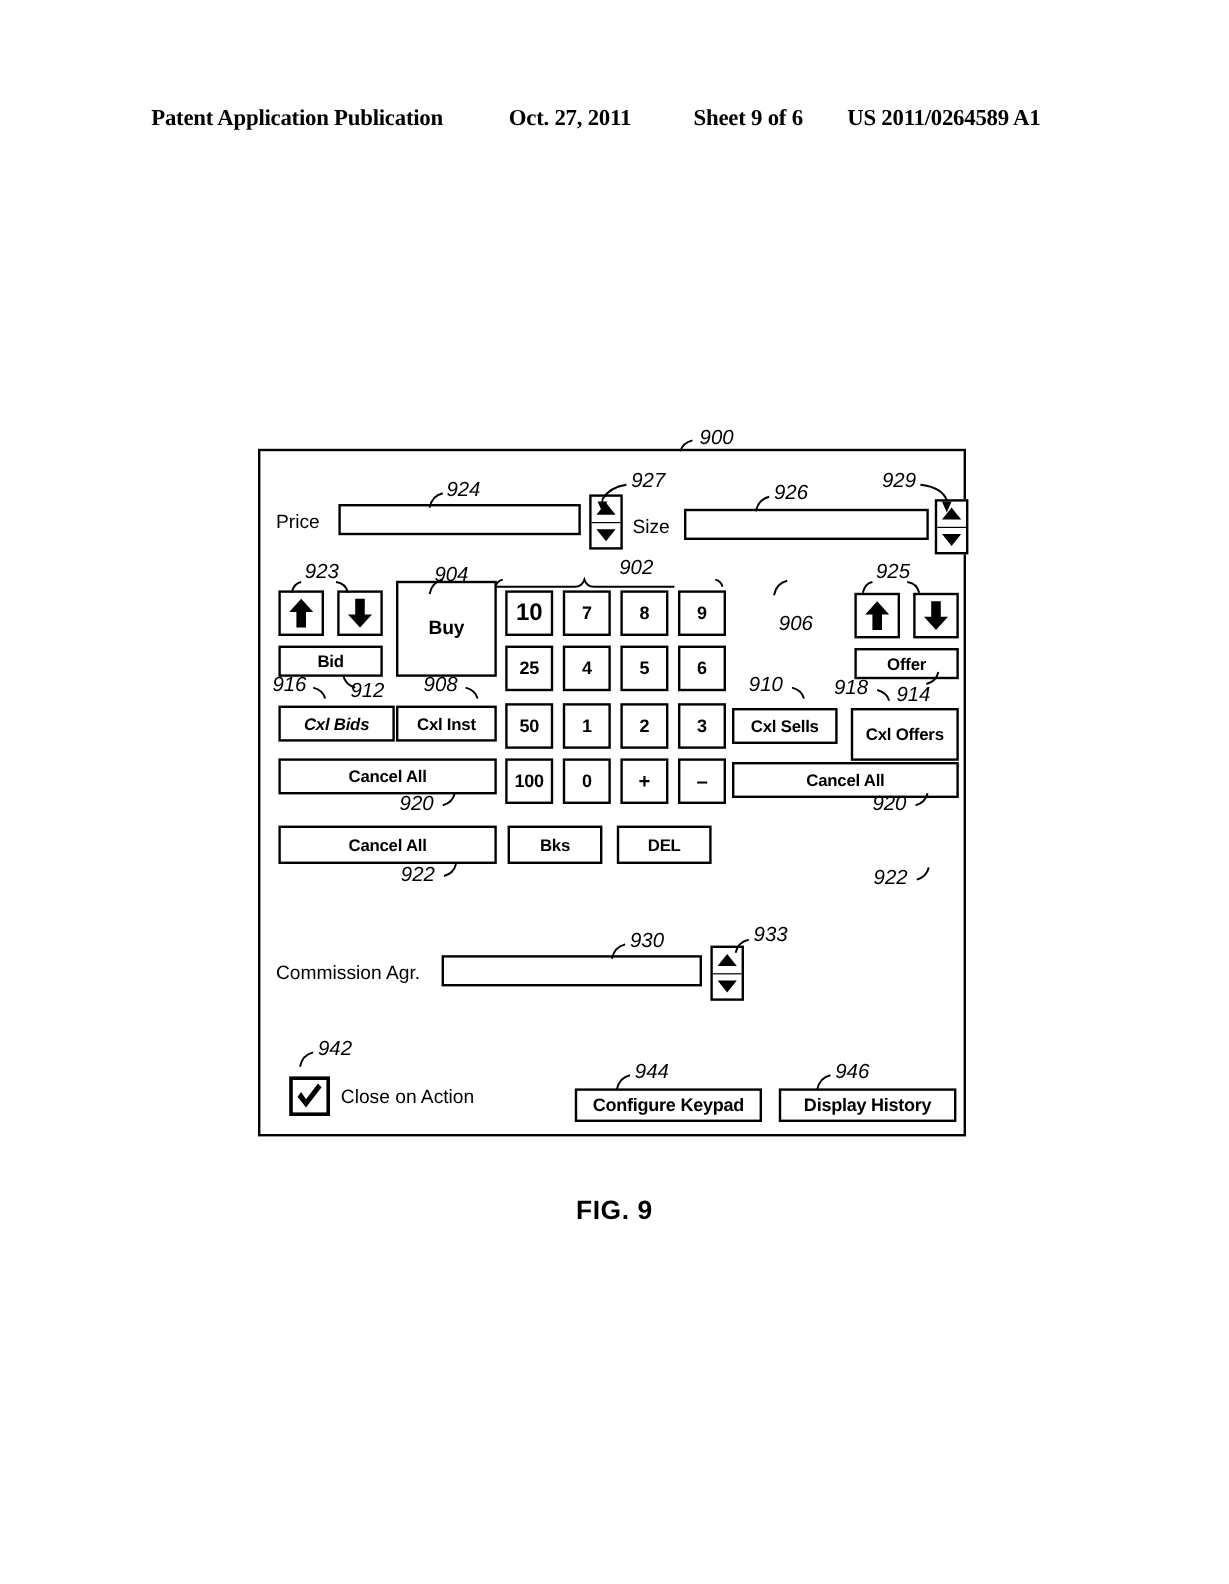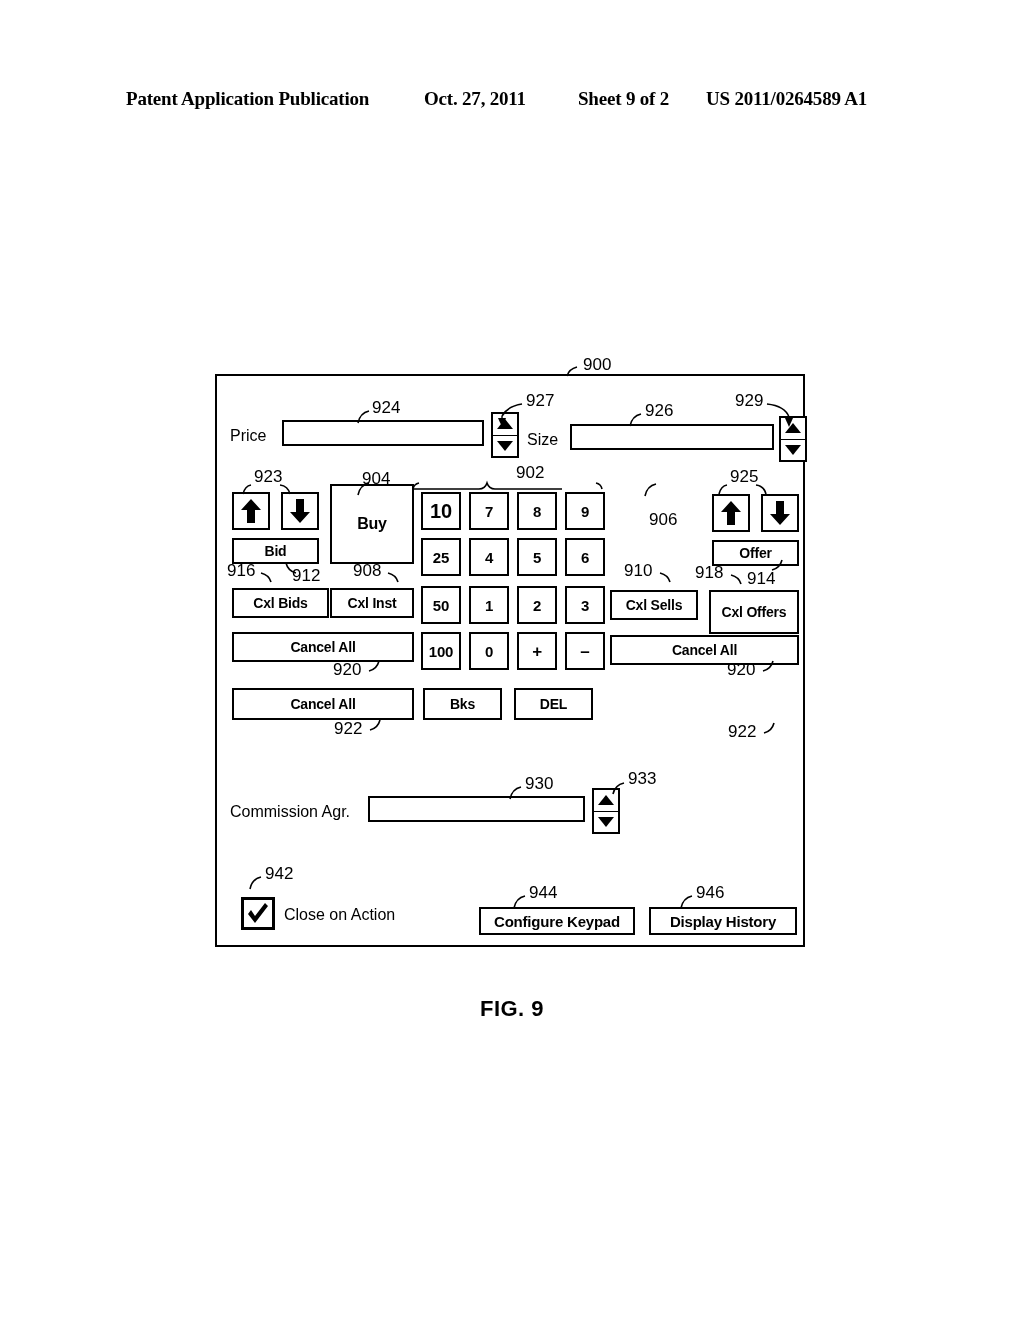--- a/index.html
+++ b/index.html
@@ -86,20 +86,21 @@
     font-family: "Liberation Sans", sans-serif;
     font-size: 16px;
     white-space: nowrap;
   }
   
   .ref {
     position: absolute;
     font-family: "Liberation Sans", sans-serif;
     font-size: 17px;
     white-space: nowrap;
+    font-style: italic;
   }
 
   
   .spin {
     position: absolute;
     border: 2px solid #000;
     box-sizing: border-box;
     background: #fff;
     display: flex;
     flex-direction: column;
@@ -154,21 +155,21 @@
     width: 1024px; height: 1320px;
     pointer-events: none;
   }
 </style>
 </head>
 <body>
 
 <div class="page-header">
   <span class="hdr-pub">Patent Application Publication</span>
   <span class="hdr-date">Oct. 27, 2011</span>
-  <span class="hdr-sheet">Sheet 9 of 2</span>
+  <span class="hdr-sheet">Sheet 9 of 6</span>
   <span class="hdr-num">US 2011/0264589 A1</span>
 </div>
 
 <div class="figure">
 
   <span class="lbl" style="left:13px; top:51px;">Price</span>
   <div class="fld" style="left:65px; top:44px; width:202px; height:26px;"></div>
   <div class="spin" style="left:274px; top:36px; width:28px; height:46px;">
     <div class="half top">
         <span class="tri-up"></span>
@@ -201,21 +202,21 @@
   </div>
 
   <div class="btn" style="left:15px; top:162px; width:87px; height:26px;">
     <span>Bid</span>
   </div>
 
   <div class="btn" style="left:113px; top:108px; width:84px; height:80px; font-size:16px;">
     <span>Buy</span>
   </div>
 
-  <div class="btn" style="left:15px; top:212px; width:97px; height:30px;">
+  <div class="btn" style="left:15px; top:212px; width:97px; height:30px;font-style:italic;">
     <span>Cxl Bids</span>
   </div>
   <div class="btn" style="left:113px; top:212px; width:84px; height:30px;">
     <span>Cxl Inst</span>
   </div>
 
   <div class="btn" style="left:15px; top:256px; width:182px; height:30px;">
     <span>Cancel All</span>
   </div>
 

